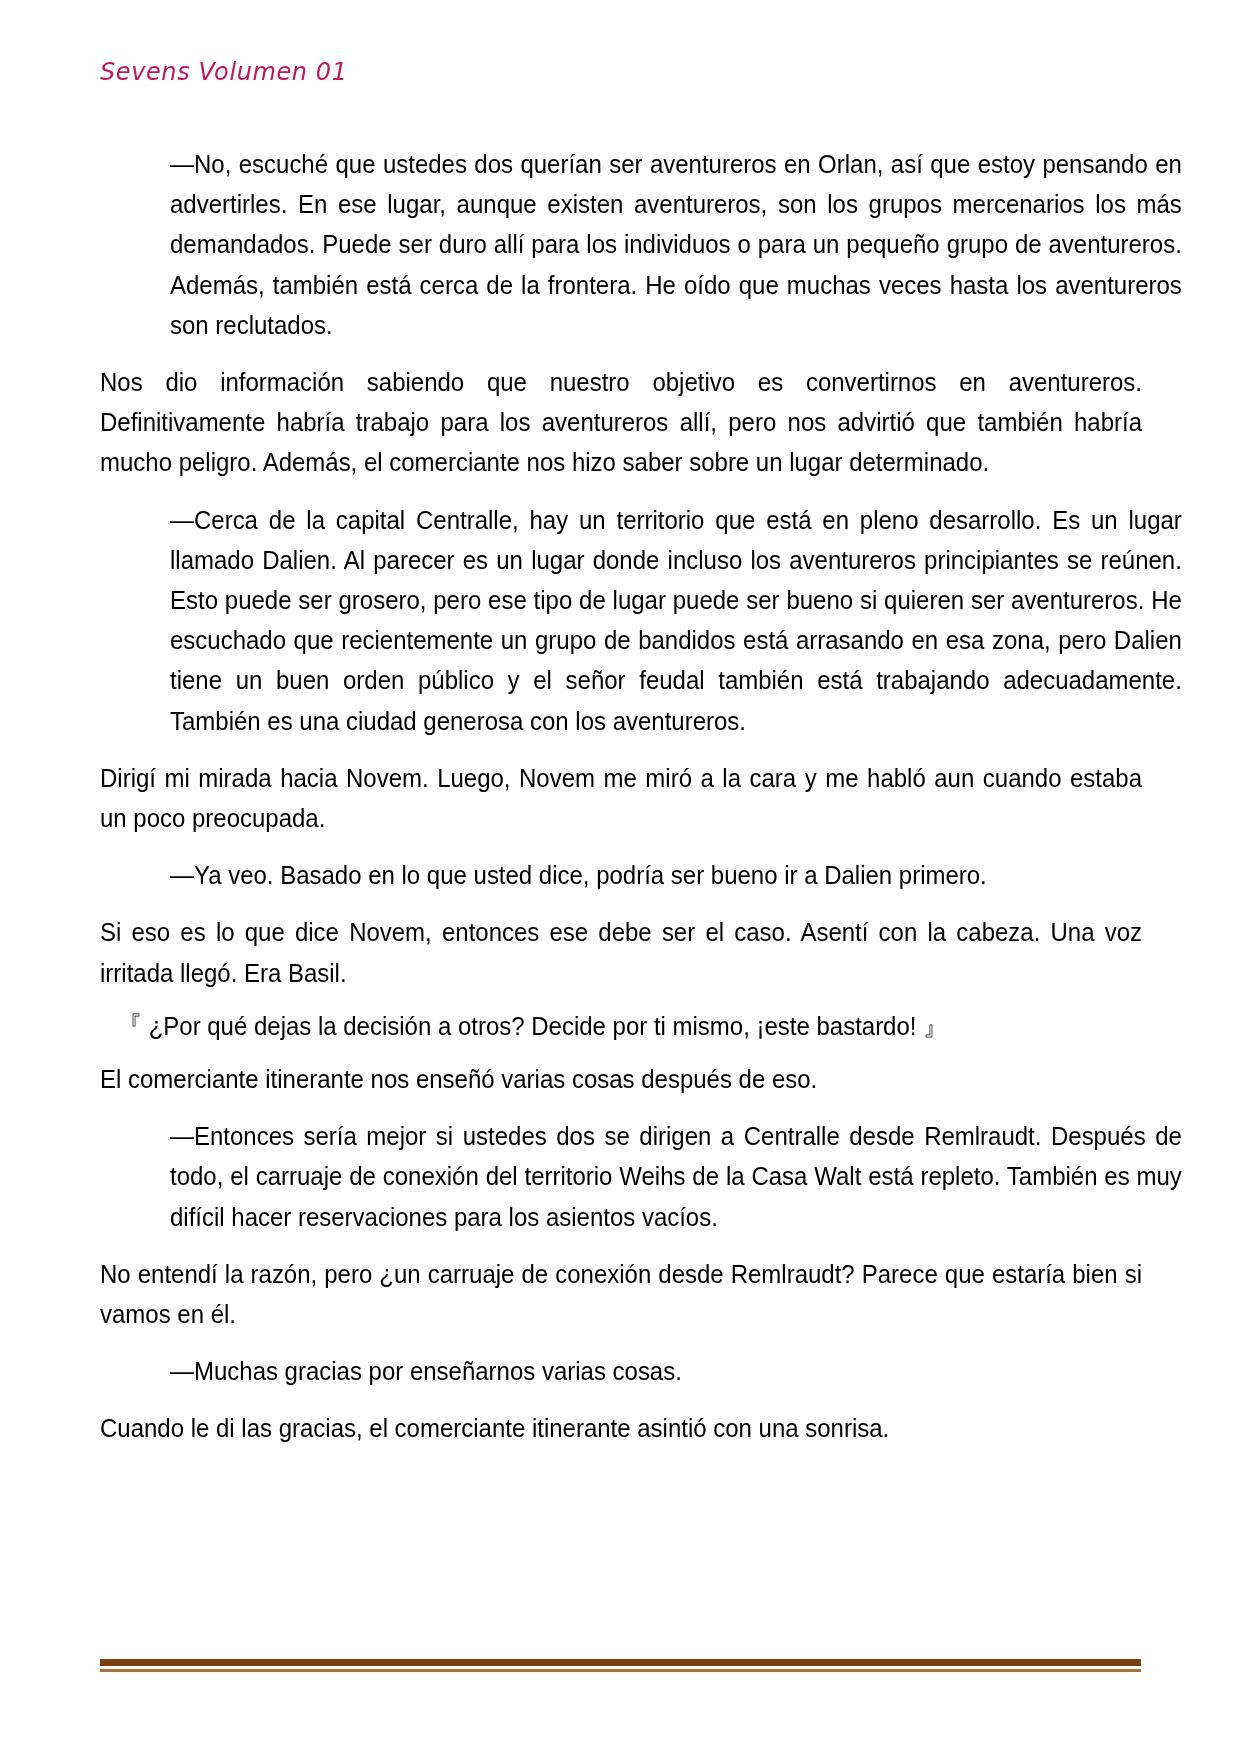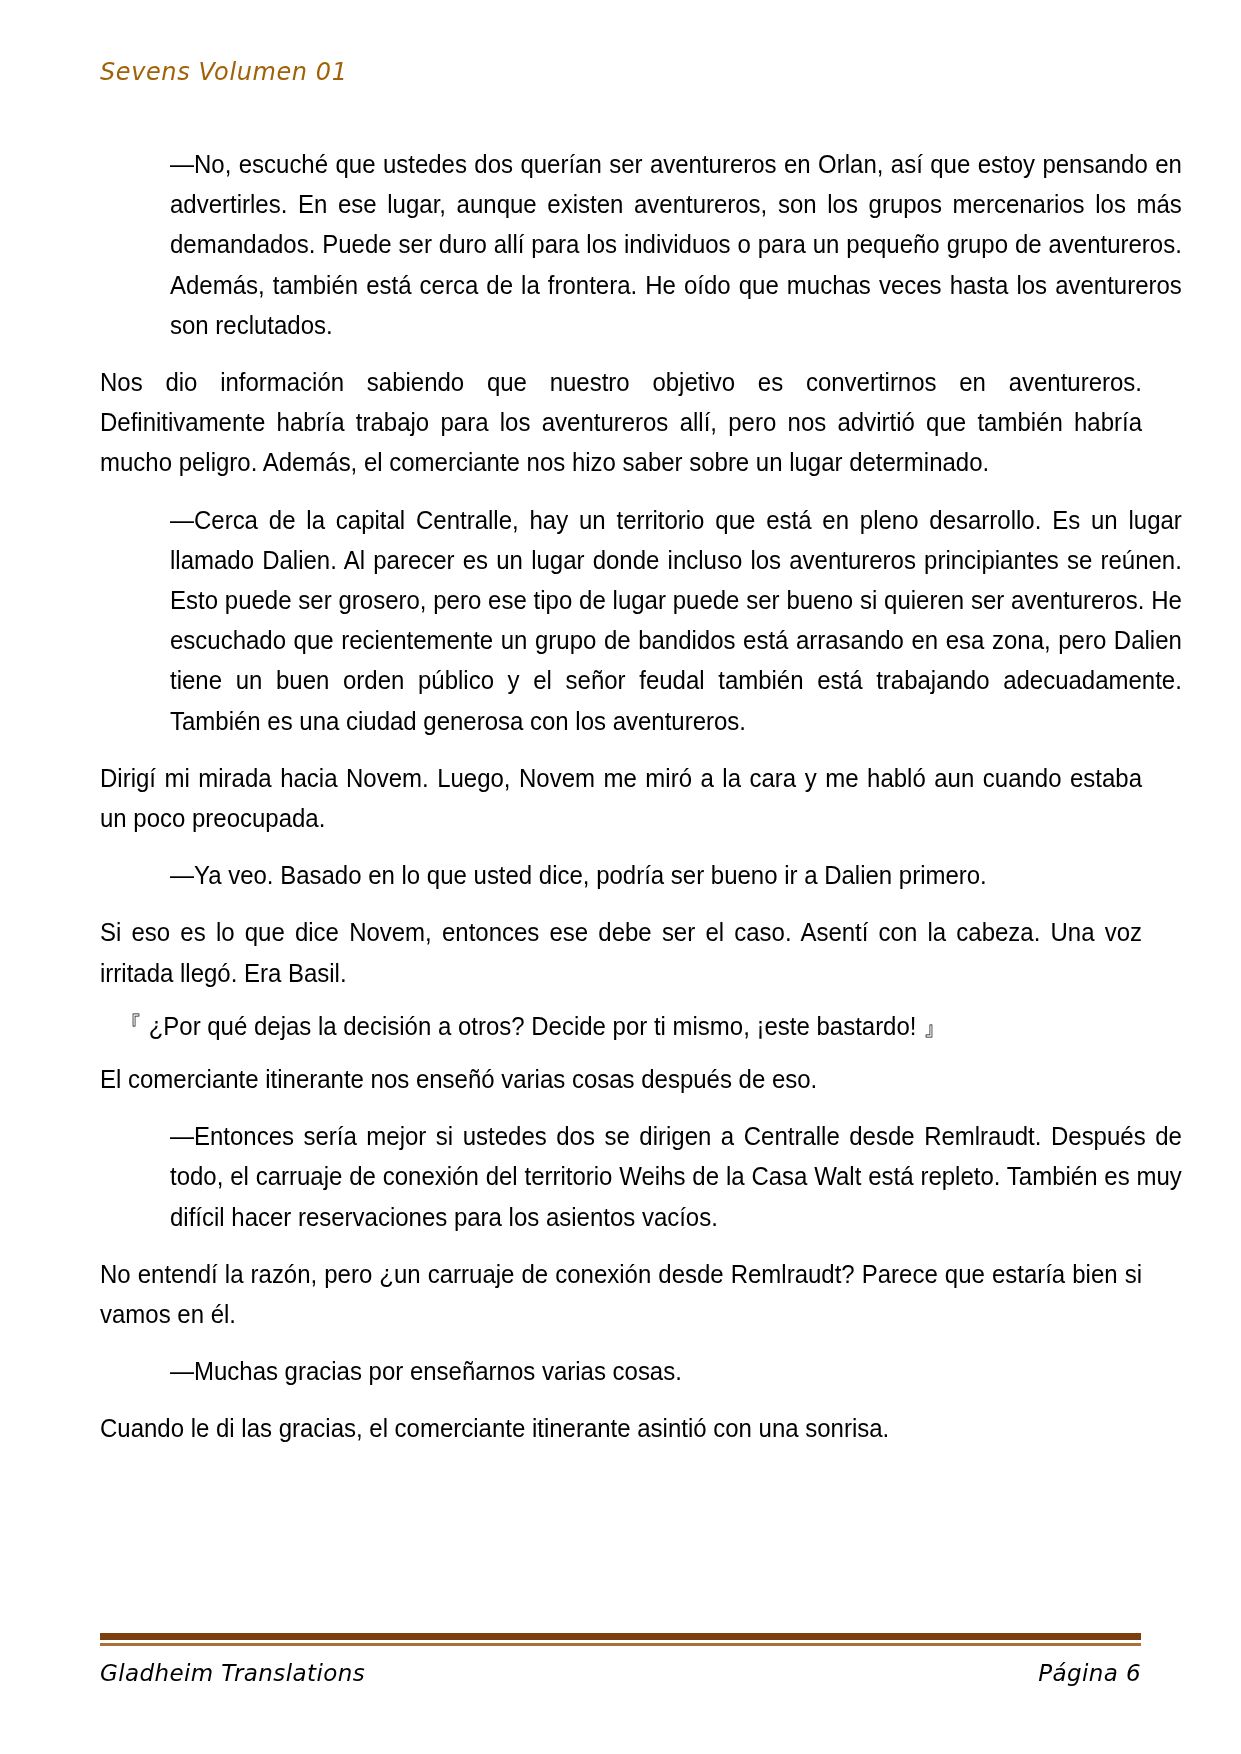--- a/index.html
+++ b/index.html
@@ -25,21 +25,21 @@
     top: 58px;
     left: 100px;
     width: 1041px;
     height: 42px;
   }
   .header-title {
     font-family: "DejaVu Sans", sans-serif;
     font-style: italic;
     font-size: 24px;
     font-weight: 400;
-    color: #a16207;
+    color: #be185d;
     letter-spacing: 0.6px;
     white-space: nowrap;
   }
 
   
   .content {
     position: absolute;
     top: 144px;
     left: 100px;
     width: 1042px;
@@ -156,19 +156,15 @@
     <p class="para narration single">Cuando le di las gracias, el comerciante itinerante asintió con una sonrisa.</p>
 
   </div>
 
   <div class="page-footer">
     <div class="footer-rule">
       <div class="rule-thick"></div>
       <div class="rule-gap"></div>
       <div class="rule-thin"></div>
     </div>
-    <div class="footer-row">
-      <div class="footer-left">Gladheim Translations</div>
-      <div class="footer-right">Página 6</div>
-    </div>
   </div>
 
 </div>
 
 </body></html>

